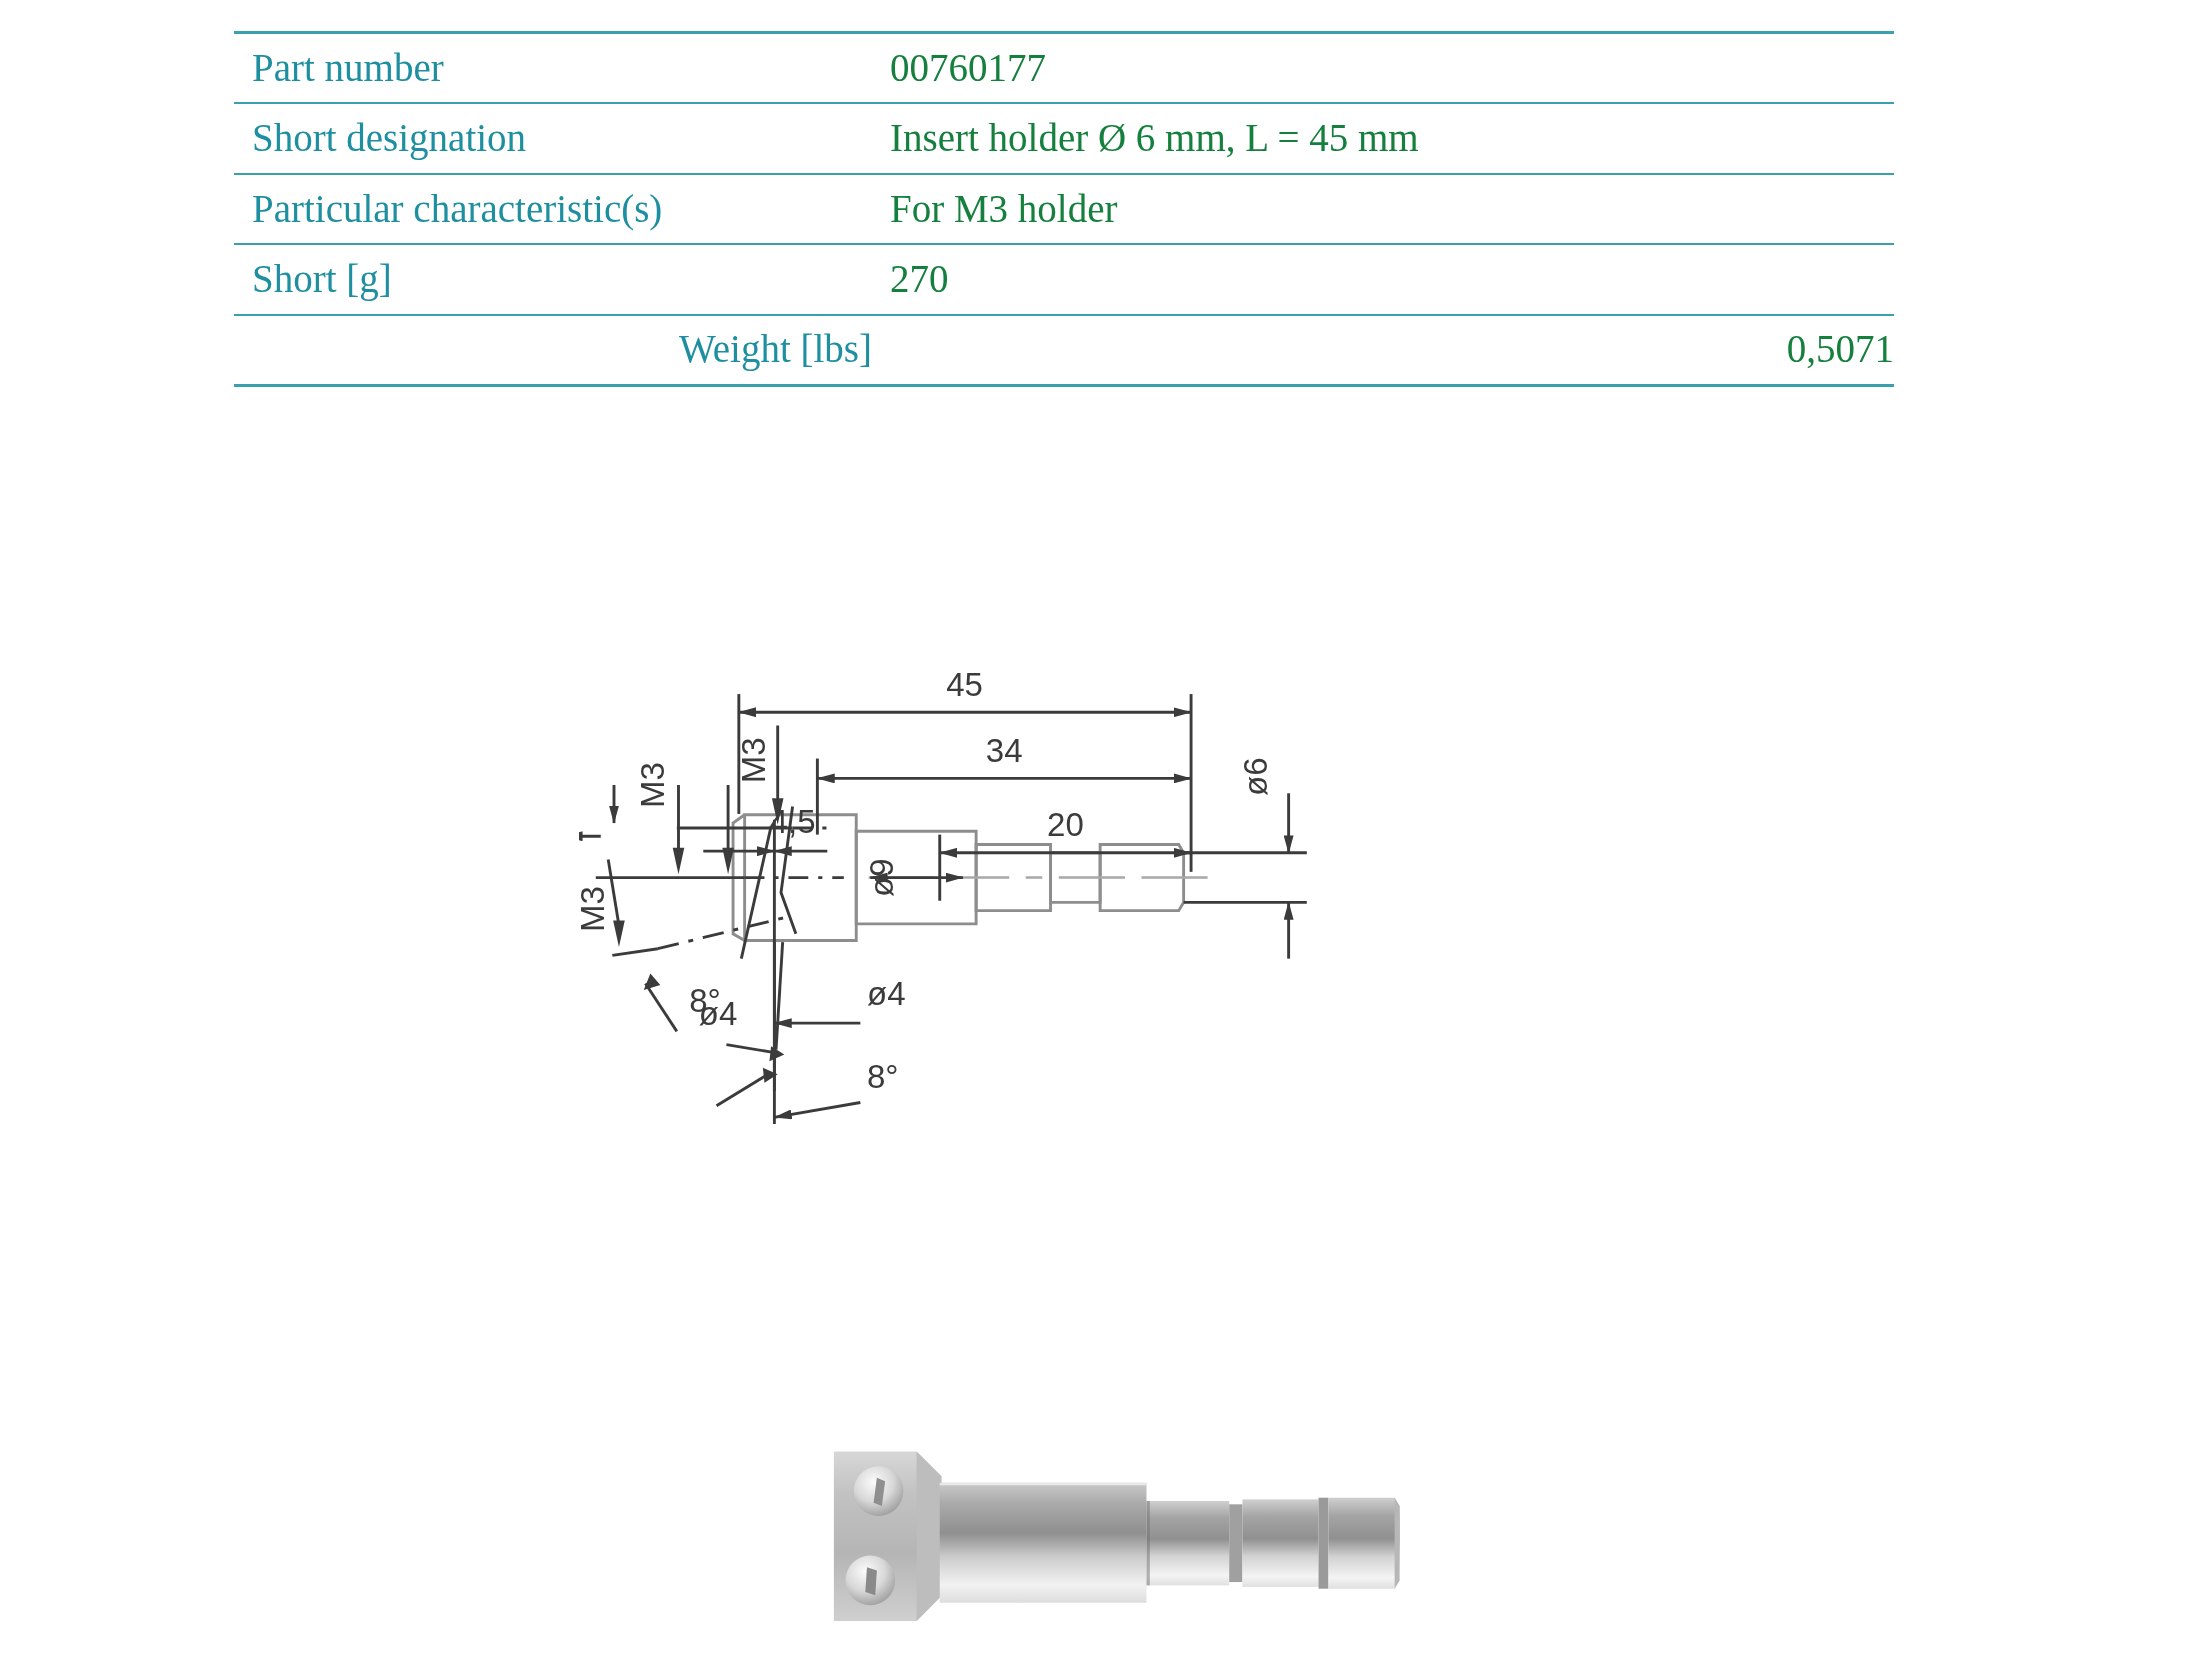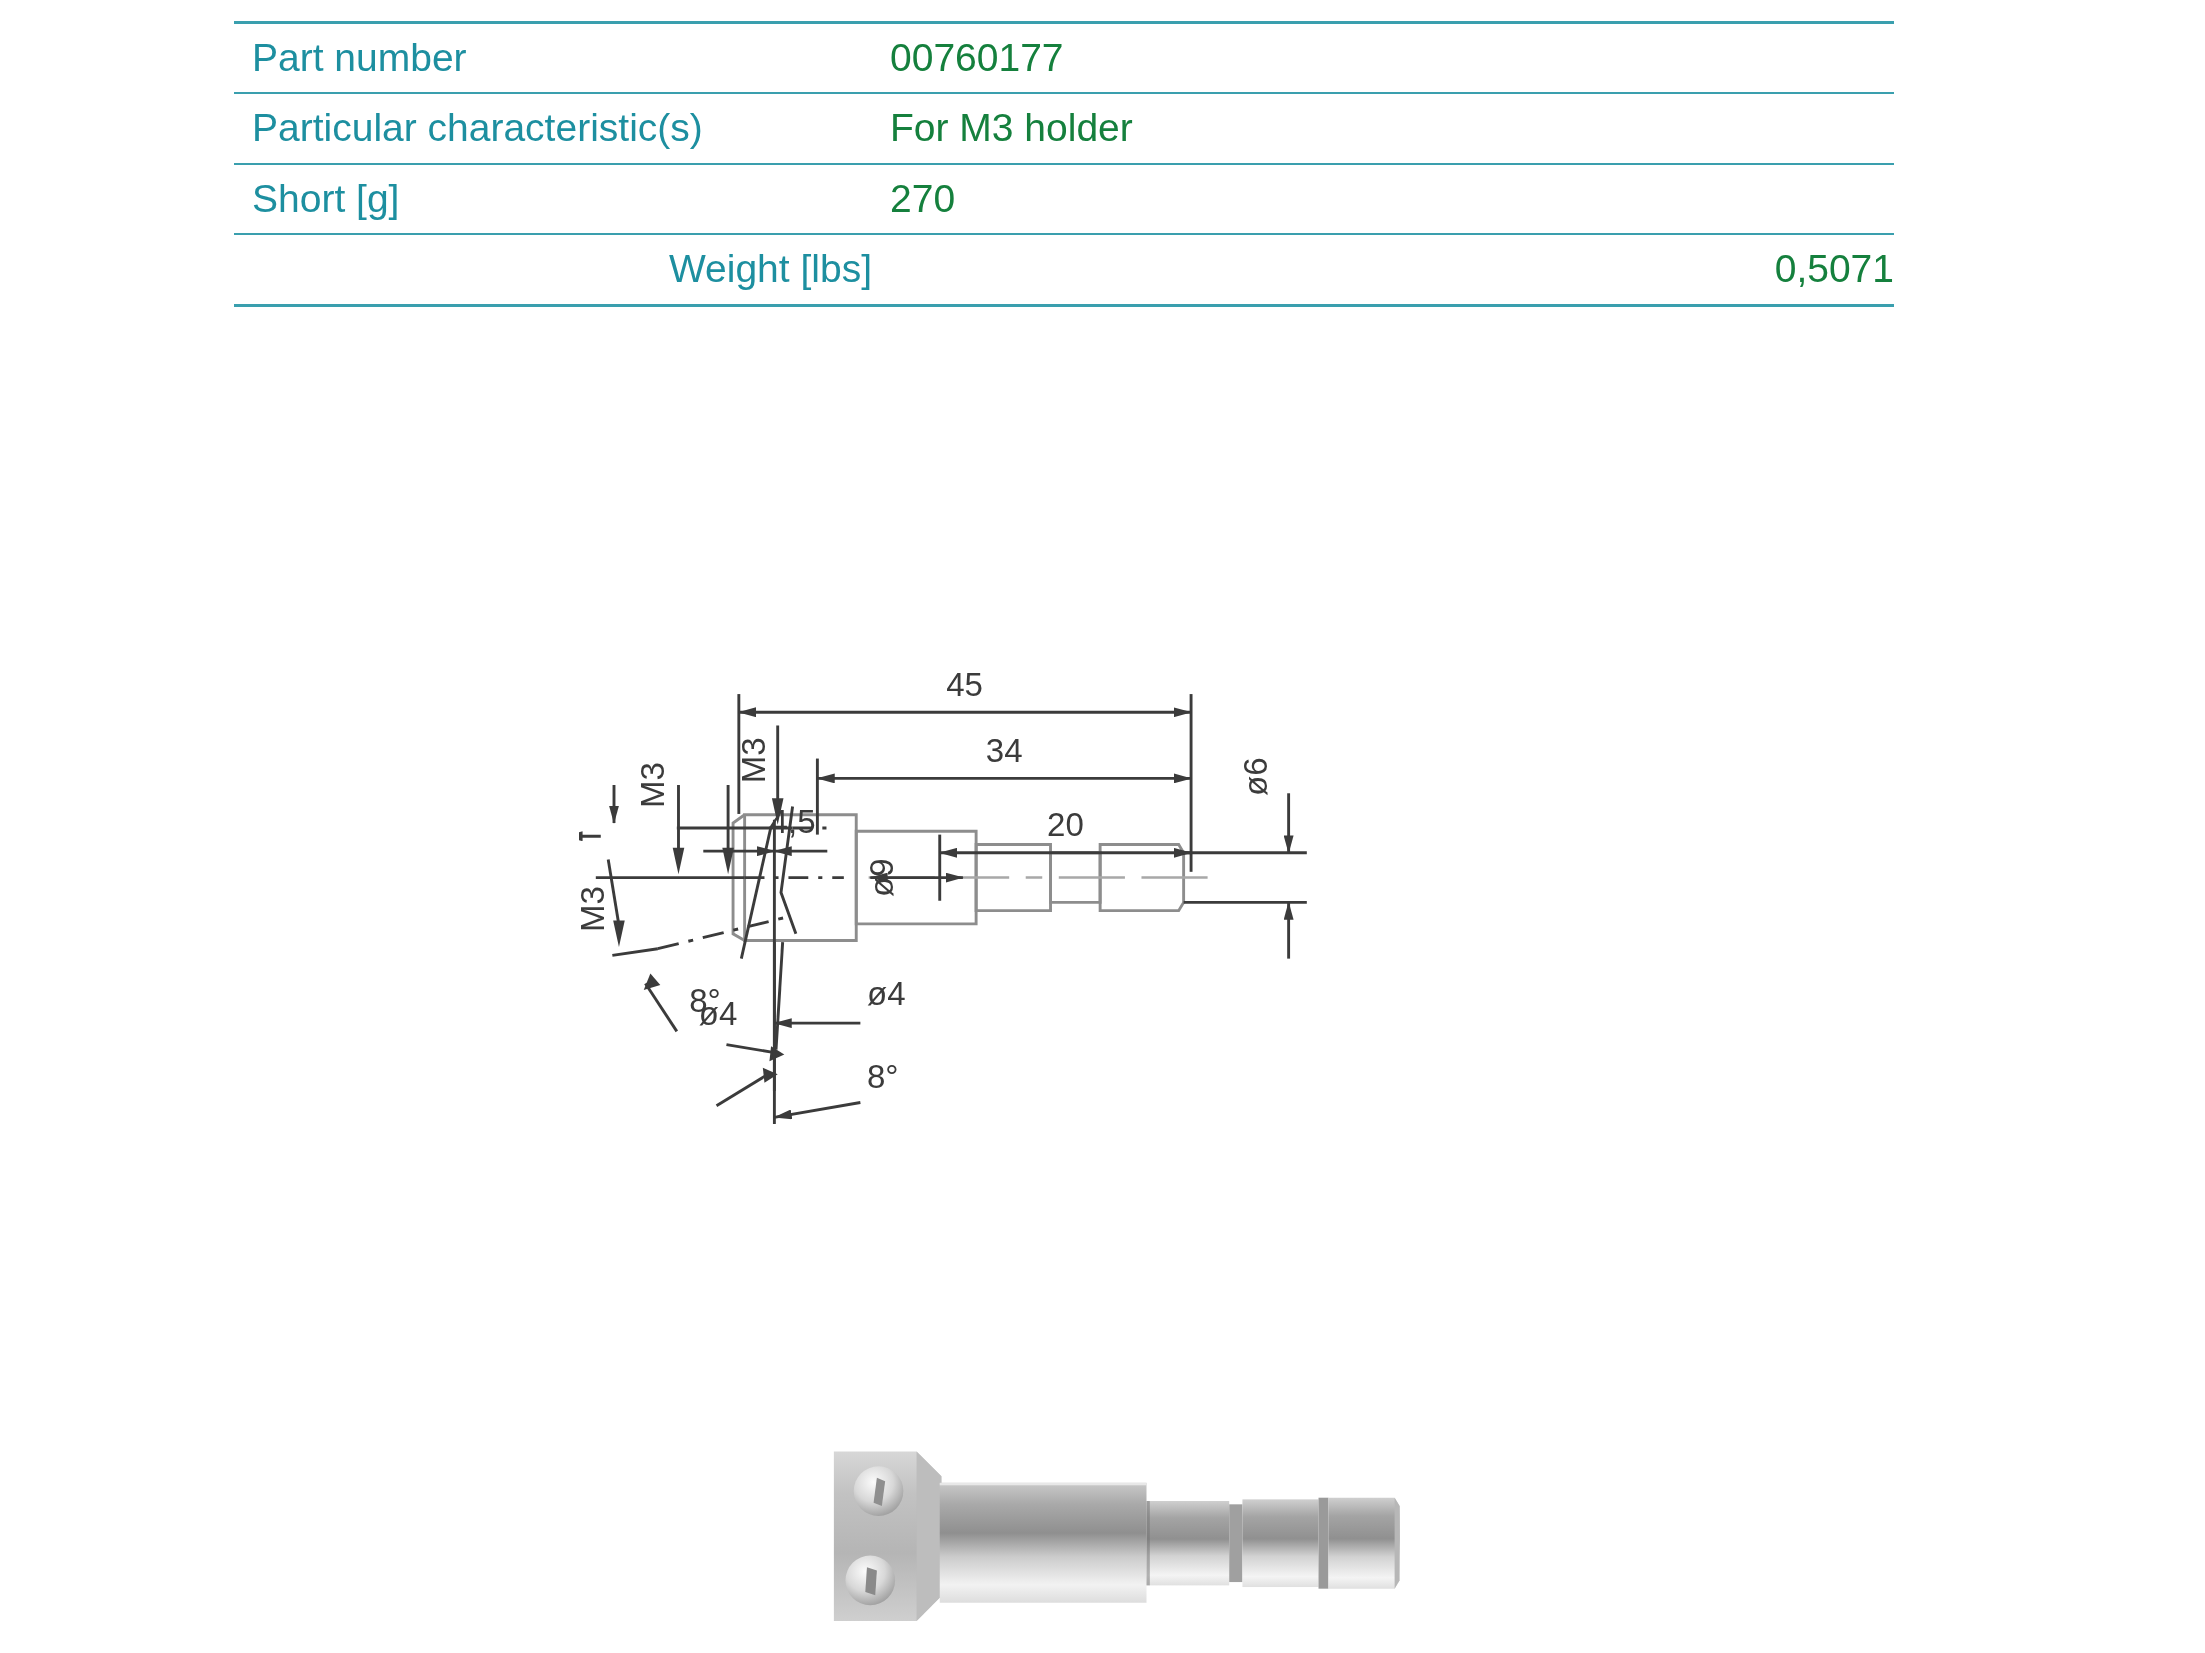--- a/index.html
+++ b/index.html
@@ -12,25 +12,26 @@
     height: 1654px;
     font-family: "Liberation Sans", sans-serif;
     position: relative;
     overflow: hidden;
   }
 
   
   #spec-table {
     position: absolute;
     left: 234px;
-    top: 21px;
+    top: 31px;
     width: 1660px;
     border-collapse: collapse;
     border-top: 3.3px solid #3a9fae;
     border-bottom: 3.3px solid #3a9fae;
+    font-family: Liberation Serif, serif;
   }
   #spec-table tr {
     border-bottom: 2.5px solid #3a9fae;
   }
   #spec-table tr:last-child {
     border-bottom: none;
     text-align: right;
   }
   #spec-table td {
     padding: 11.6px 0 13.2px 18px;
@@ -81,20 +82,24 @@
   }
 </style>
 </head>
 <body>
 
 <table id="spec-table">
   <tbody>
     <tr>
       <td class="spec-label">Part number</td>
       <td class="spec-value">00760177</td>
+    </tr>
+    <tr>
+      <td class="spec-label">Short designation</td>
+      <td class="spec-value">Insert holder Ø 6 mm, L = 45 mm</td>
     </tr>
     <tr>
       <td class="spec-label">Particular characteristic(s)</td>
       <td class="spec-value">For M3 holder</td>
     </tr>
     <tr>
       <td class="spec-label">Short [g]</td>
       <td class="spec-value">270</td>
     </tr>
     <tr>

